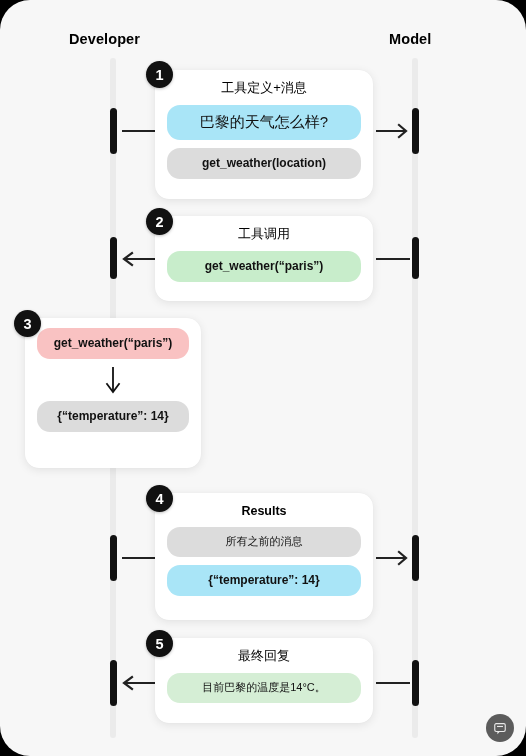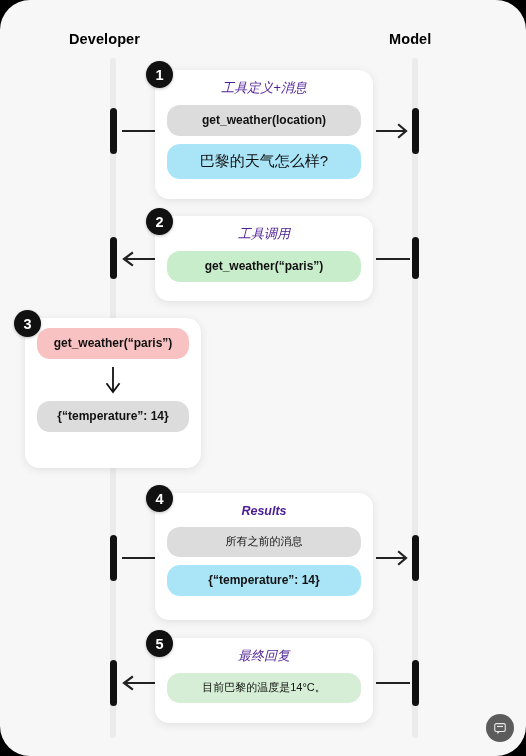--- a/index.html
+++ b/index.html
@@ -62,26 +62,25 @@
   
   .card {
     position: absolute;
     background: #ffffff;
     border-radius: 14px;
     box-shadow: 0 2px 10px rgba(0,0,0,0.09), 0 0 1px rgba(0,0,0,0.06);
     padding: 10px 12px 12px 12px;
   }
   .card-title {
     font-size: 13px;
-    color: #4c1d95;
+    color: #000000;
     text-align: center;
     margin-bottom: 8px;
     line-height: 1.3;
     font-weight: 400;
-    font-style: italic;
   }
   .card-title.bold { font-weight: 700; font-size: 12.5px; }
   .card-title.left { text-align: left; padding-left: 2px; }
 
   .pill {
     border-radius: 13px;
     padding: 8px 10px;
     font-size: 12.5px;
     line-height: 1.25;
     color: #111111;
@@ -209,22 +208,22 @@
   </div>
   <div class="arrow" style="left:376px; top:674px; width:34px;">
     <svg width="34" height="18" viewBox="0 0 34 18">
       <line x1="0" y1="9" x2="34" y2="9" stroke="#222" stroke-width="2.2"></line>
     </svg>
   </div>
 
   <div class="badge" style="left:146px; top:61px;">1</div>
   <div class="card" style="left:155px; top:70px; width:218px; height:129px;">
     <div class="card-title">工具定义+消息</div>
+    <div class="pill pill-blue cjk">巴黎的天气怎么样?</div>
     <div class="pill pill-gray mono">get_weather(location)</div>
-    <div class="pill pill-blue cjk">巴黎的天气怎么样?</div>
   </div>
 
   <div class="badge" style="left:146px; top:208px;">2</div>
   <div class="card" style="left:155px; top:216px; width:218px; height:85px;">
     <div class="card-title">工具调用</div>
     <div class="pill pill-green mono">get_weather(“paris”)</div>
   </div>
 
   <div class="badge" style="left:14px; top:310px;">3</div>
   <div class="card" style="left:25px; top:318px; width:176px; height:150px;">

